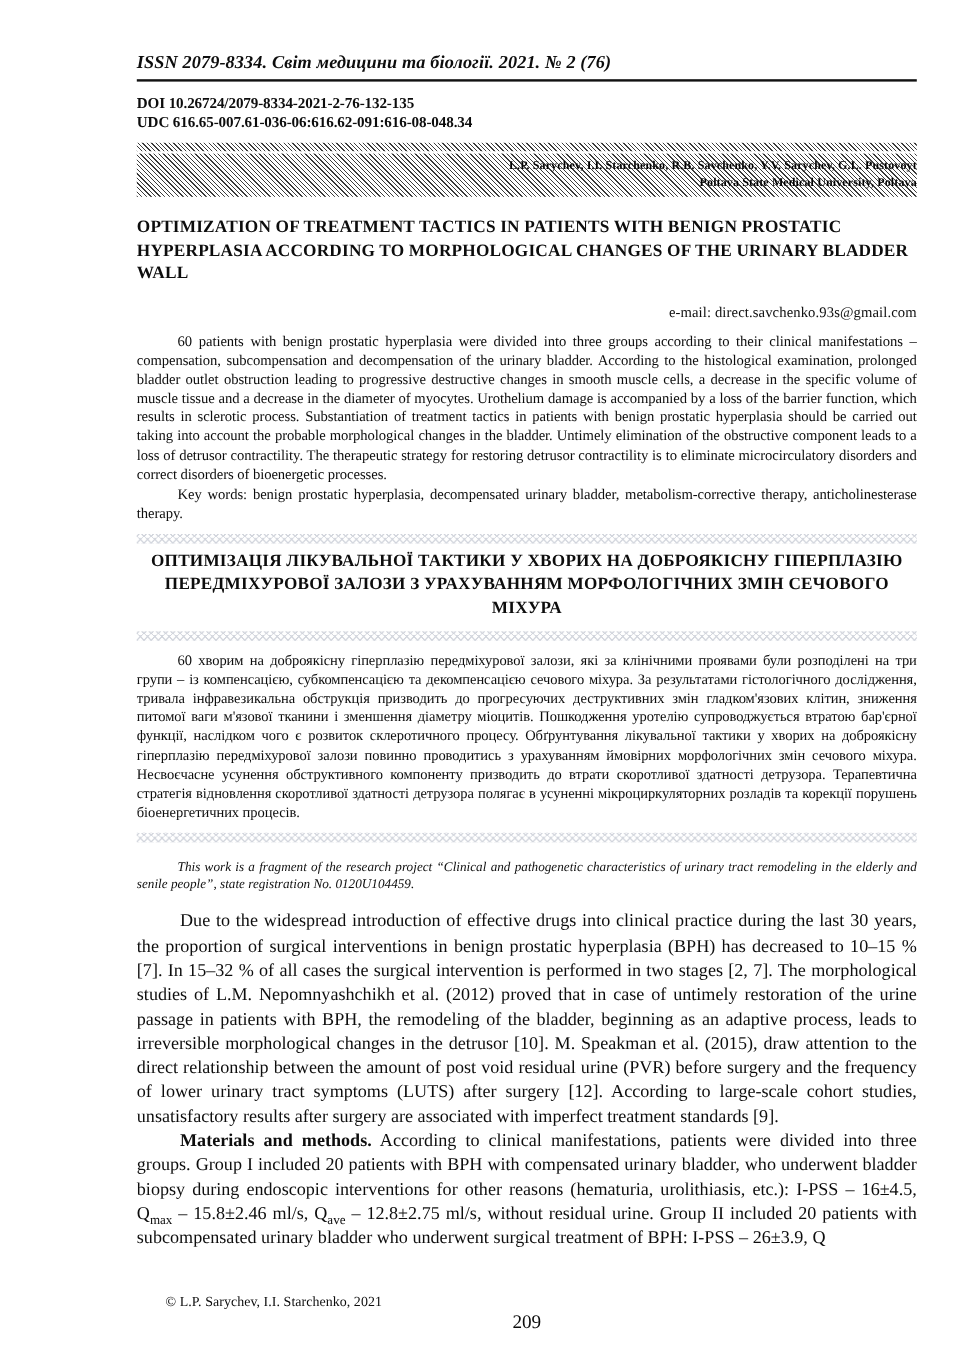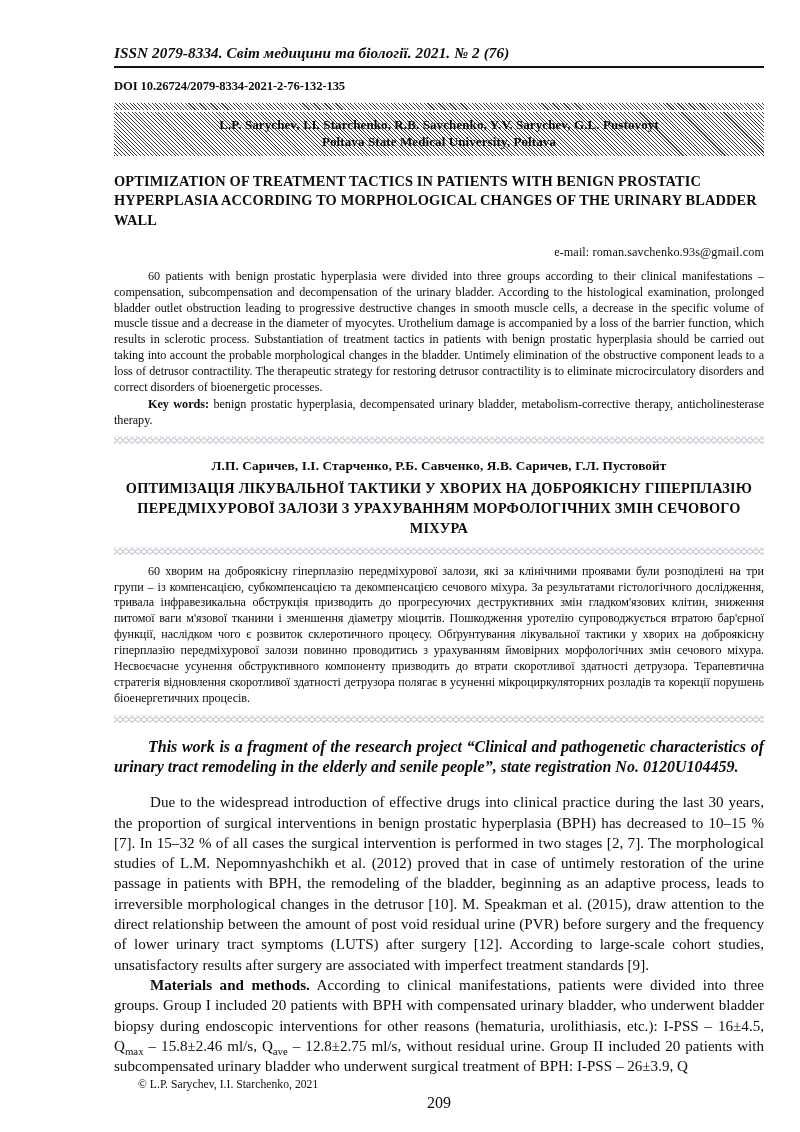--- a/index.html
+++ b/index.html
@@ -74,25 +74,26 @@
     padding: 4px 0 5px 0;
     text-align: center;
     background-image: repeating-linear-gradient(
       45deg,
       #3a3a3a 0px, #3a3a3a 0.75px,
       #ffffff 0.75px, #ffffff 2.7px
     );
   }
   .author-band .line {
     font-weight: bold;
-    font-size: 13px;
+    font-size: 10px;
     line-height: 1.33;
     letter-spacing: .1px;
     color: #000;
     text-shadow: 0 0 1px rgba(255,255,255,.55);
+    text-align: right;
   }
 
   
   .title-en {
     text-align: left;
     font-weight: bold;
     font-size: 14.4px;
     line-height: 1.37;
     margin-top: 16px;
     letter-spacing: .15px;
@@ -107,21 +108,21 @@
   
   .abstract {
     font-size: 12.2px;
     line-height: 1.30;
     text-align: justify;
     margin-top: 9px;
     letter-spacing: -0.05px;
   }
   .abstract p { margin: 0; text-indent: 34px; }
   .abstract p + p { margin-top: 1px; }
-  .kw-label { font-weight: bold; }
+  .kw-label { font-weight: normal; }
 
   .authors-ua {
     text-align: center;
     font-weight: bold;
     font-size: 13.3px;
     margin-top: 14px;
     letter-spacing: .1px;
   }
   .title-ua {
     text-align: center;
@@ -130,22 +131,22 @@
     line-height: 1.38;
     margin-top: 5px;
     letter-spacing: .2px;
   }
 
   .abstract-ua { font-size: 12.1px; line-height: 1.315; }
 
   
   .project-note {
     font-style: italic;
-    font-weight: bold;
-    font-size: 16px;
+    font-weight: normal;
+    font-size: 11px;
     line-height: 1.30;
     text-align: justify;
     margin-top: 14px;
   }
   .project-note p { margin: 0; text-indent: 34px; }
 
   
   .body-text {
     font-size: 15.1px;
     line-height: 1.345;
@@ -178,41 +179,41 @@
 </head>
 <body>
 
 <div class="page">
 
   <div class="running-head">ISSN 2079-8334. Світ медицини та біології. 2021. № 2 (76)</div>
   <div class="rule-thick"></div>
 
   <div class="codes">
     <div>DOI 10.26724/2079-8334-2021-2-76-132-135</div>
+    <div>UDC 616.65-007.61-036-06:616.62-091:616-08-048.34</div>
   </div>
 
   <div class="sep-hatch"></div>
 
   <div class="author-band">
     <div class="line">L.P. Sarychev, I.I. Starchenko, R.B. Savchenko, Y.V. Sarychev, G.L. Pustovoyt</div>
     <div class="line">Poltava State Medical University, Poltava</div>
   </div>
 
   <div class="title-en">OPTIMIZATION OF TREATMENT TACTICS IN PATIENTS WITH BENIGN PROSTATIC HYPERPLASIA ACCORDING TO MORPHOLOGICAL CHANGES OF THE URINARY BLADDER WALL</div>
 
-  <div class="email">e-mail: roman.savchenko.93s@gmail.com</div>
+  <div class="email">e-mail: direct.savchenko.93s@gmail.com</div>
 
   <div class="abstract">
     <p>60 patients with benign prostatic hyperplasia were divided into three groups according to their clinical manifestations – compensation, subcompensation and decompensation of the urinary bladder. According to the histological examination, prolonged bladder outlet obstruction leading to progressive destructive changes in smooth muscle cells, a decrease in the specific volume of muscle tissue and a decrease in the diameter of myocytes. Urothelium damage is accompanied by a loss of the barrier function, which results in sclerotic process. Substantiation of treatment tactics in patients with benign prostatic hyperplasia should be carried out taking into account the probable morphological changes in the bladder. Untimely elimination of the obstructive component leads to a loss of detrusor contractility. The therapeutic strategy for restoring detrusor contractility is to eliminate microcirculatory disorders and correct disorders of bioenergetic processes.</p>
     <p><span class="kw-label">Key words:</span> <span>benign prostatic hyperplasia, decompensated urinary bladder, metabolism-corrective therapy, anticholinesterase therapy.</span></p>
   </div>
 
   <div class="sep-wave wide"></div>
 
-  <div class="authors-ua">Л.П. Саричев, І.І. Старченко, Р.Б. Савченко, Я.В. Саричев, Г.Л. Пустовойт</div>
   <div class="title-ua">ОПТИМІЗАЦІЯ ЛІКУВАЛЬНОЇ ТАКТИКИ У ХВОРИХ НА ДОБРОЯКІСНУ ГІПЕРПЛАЗІЮ ПЕРЕДМІХУРОВОЇ ЗАЛОЗИ З УРАХУВАННЯМ МОРФОЛОГІЧНИХ ЗМІН СЕЧОВОГО МІХУРА</div>
 
   <div class="sep-wave wide"></div>
 
   <div class="abstract abstract-ua">
     <p>60 хворим на доброякісну гіперплазію передміхурової залози, які за клінічними проявами були розподілені на три групи – із компенсацією, субкомпенсацією та декомпенсацією сечового міхура. За результатами гістологічного дослідження, тривала інфравезикальна обструкція призводить до прогресуючих деструктивних змін гладком'язових клітин, зниження питомої ваги м'язової тканини і зменшення діаметру міоцитів. Пошкодження уротелію супроводжується втратою бар'єрної функції, наслідком чого є розвиток склеротичного процесу. Обґрунтування лікувальної тактики у хворих на доброякісну гіперплазію передміхурової залози повинно проводитись з урахуванням ймовірних морфологічних змін сечового міхура. Несвоєчасне усунення обструктивного компоненту призводить до втрати скоротливої здатності детрузора. Терапевтична стратегія відновлення скоротливої здатності детрузора полягає в усуненні мікроциркуляторних розладів та корекції порушень біоенергетичних процесів.</p>
   </div>
 
   <div class="sep-wave wide"></div>
 

